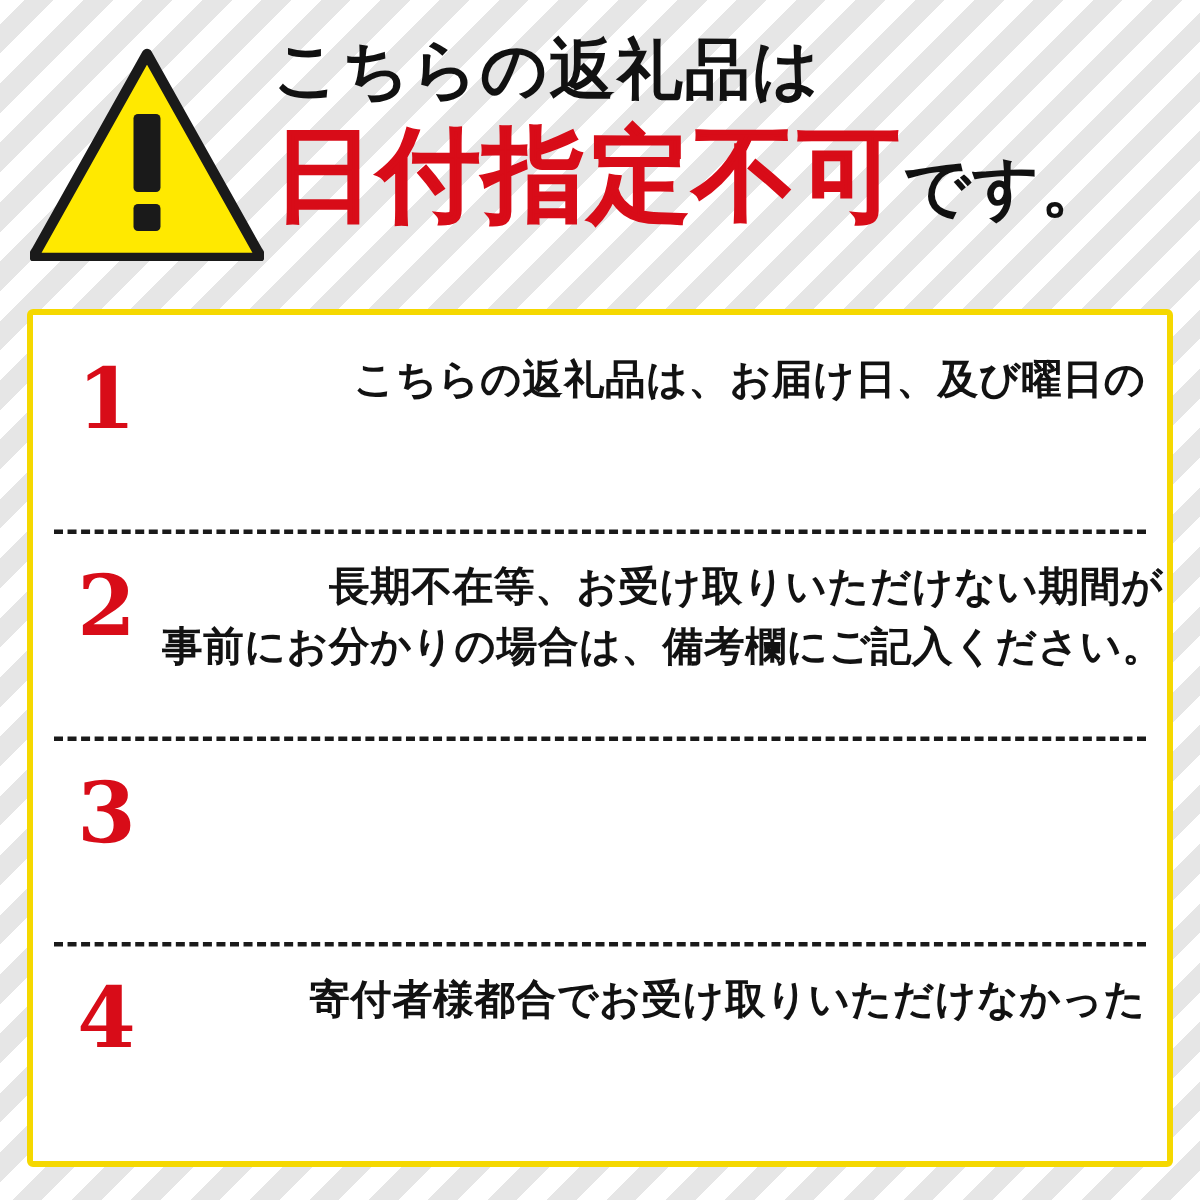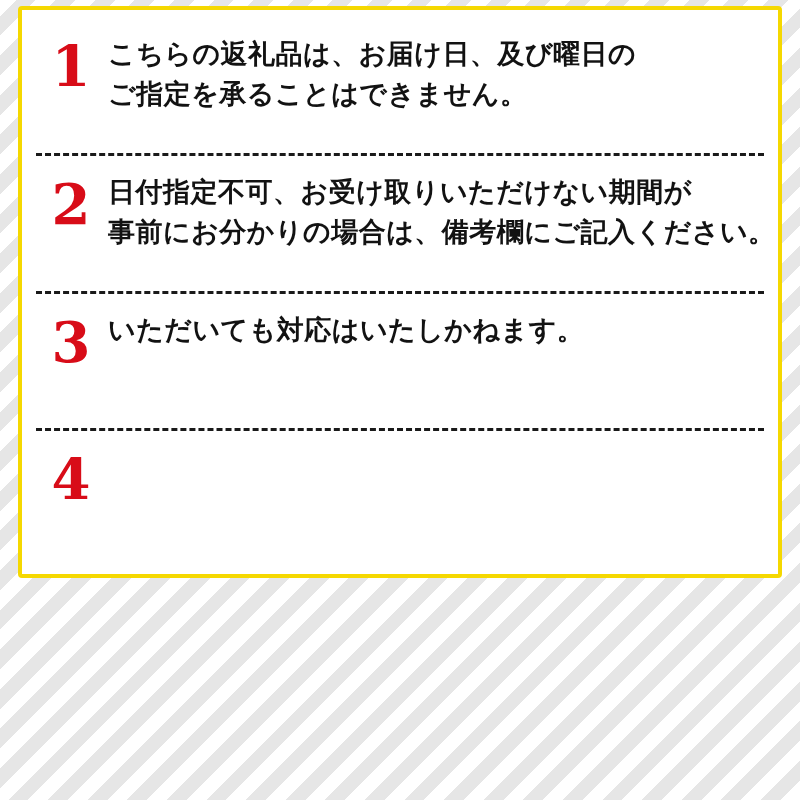--- a/index.html
+++ b/index.html
@@ -120,63 +120,79 @@
     line-height: 1;
     text-align: center;
     padding-top: 6px;
     letter-spacing: 0;
   }
 
   .lines {
     flex: 1 1 auto;
     padding-left: 6px;
     padding-top: 2px;
+    text-align: right;
   }
 
   .line {
     font-size: 27px;
     font-weight: 700;
     color: #121212;
     line-height: 1.48;
     letter-spacing: 0.5px;
     white-space: nowrap;
   }
 </style>
 </head>
 <body>
 
 <div id="page">
 
+  <div id="header">
+
+    <svg id="warn-sign" viewBox="0 0 156 142" aria-hidden="true">
+      <path d="M78 4 L152 136 Q155 140 150 140 L6 140 Q1 140 4 136 Z" fill="#ffe900" stroke="#1a1a1a" stroke-width="7" stroke-linejoin="round"></path>
+      <rect x="69" y="44" width="18" height="52" rx="3" fill="#1a1a1a"></rect>
+      <rect x="69" y="104" width="18" height="18" rx="3" fill="#1a1a1a"></rect>
+    </svg>
+
+    <div id="header-text">
+      <div class="head-line-1">こちらの返礼品は</div>
+      <div class="head-line-2">
+        <span class="head-red">日付指定不可</span><span class="head-tail">です。</span>
+      </div>
+    </div>
+
+  </div>
 
   <div id="panel">
 
     <div class="item">
       <div class="num">1</div>
       <div class="lines">
         <div class="line">こちらの返礼品は、お届け日、及び曜日の</div>
-        <div class="line">ご指定を承ることはできません。</div>
       </div>
     </div>
 
     <div class="item">
       <div class="num">2</div>
       <div class="lines">
-        <div class="line">日付指定不可、お受け取りいただけない期間が</div>
+        <div class="line">長期不在等、お受け取りいただけない期間が</div>
         <div class="line">事前にお分かりの場合は、備考欄にご記入ください。</div>
       </div>
     </div>
 
     <div class="item">
       <div class="num">3</div>
       <div class="lines">
-        <div class="line">いただいても対応はいたしかねます。</div>
       </div>
     </div>
 
     <div class="item">
       <div class="num">4</div>
       <div class="lines">
+        <div class="line">寄付者様都合でお受け取りいただけなかった</div>
       </div>
     </div>
 
   </div>
 
 </div>
 
 </body></html>

